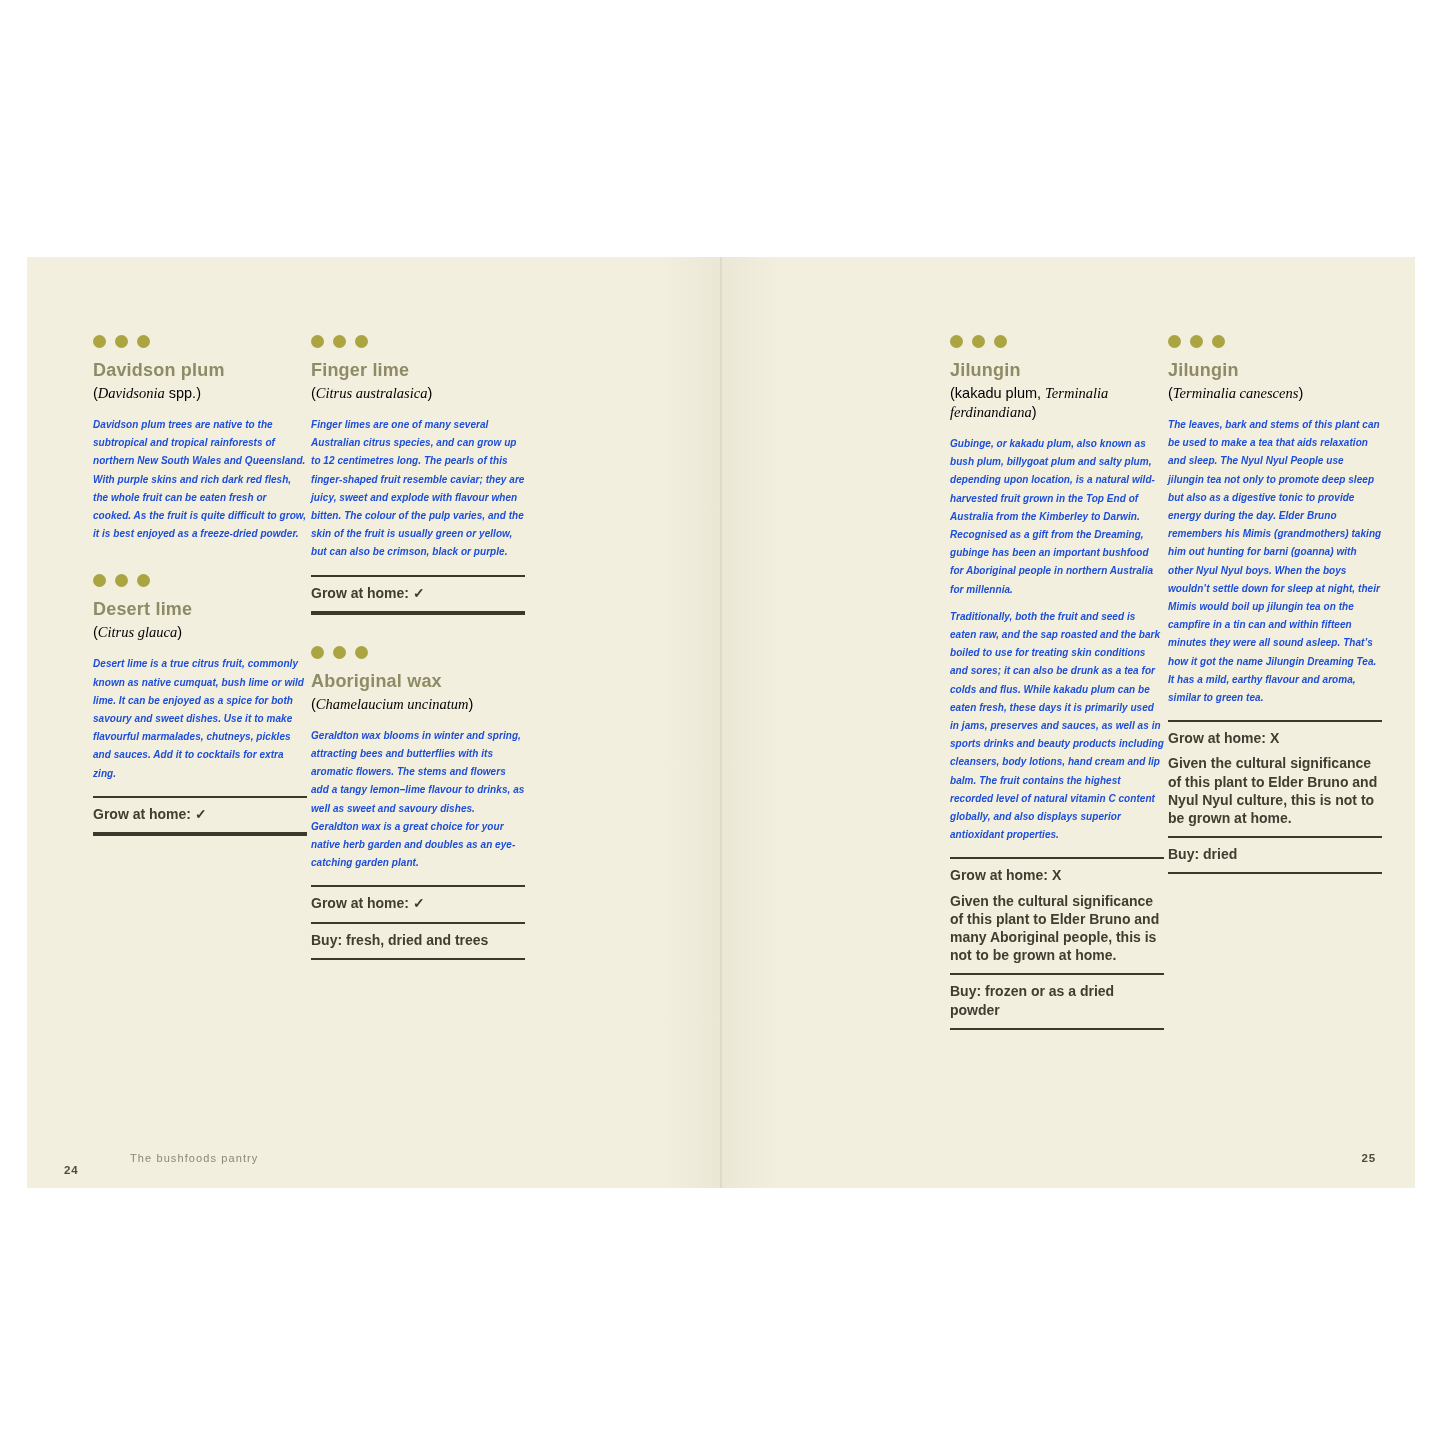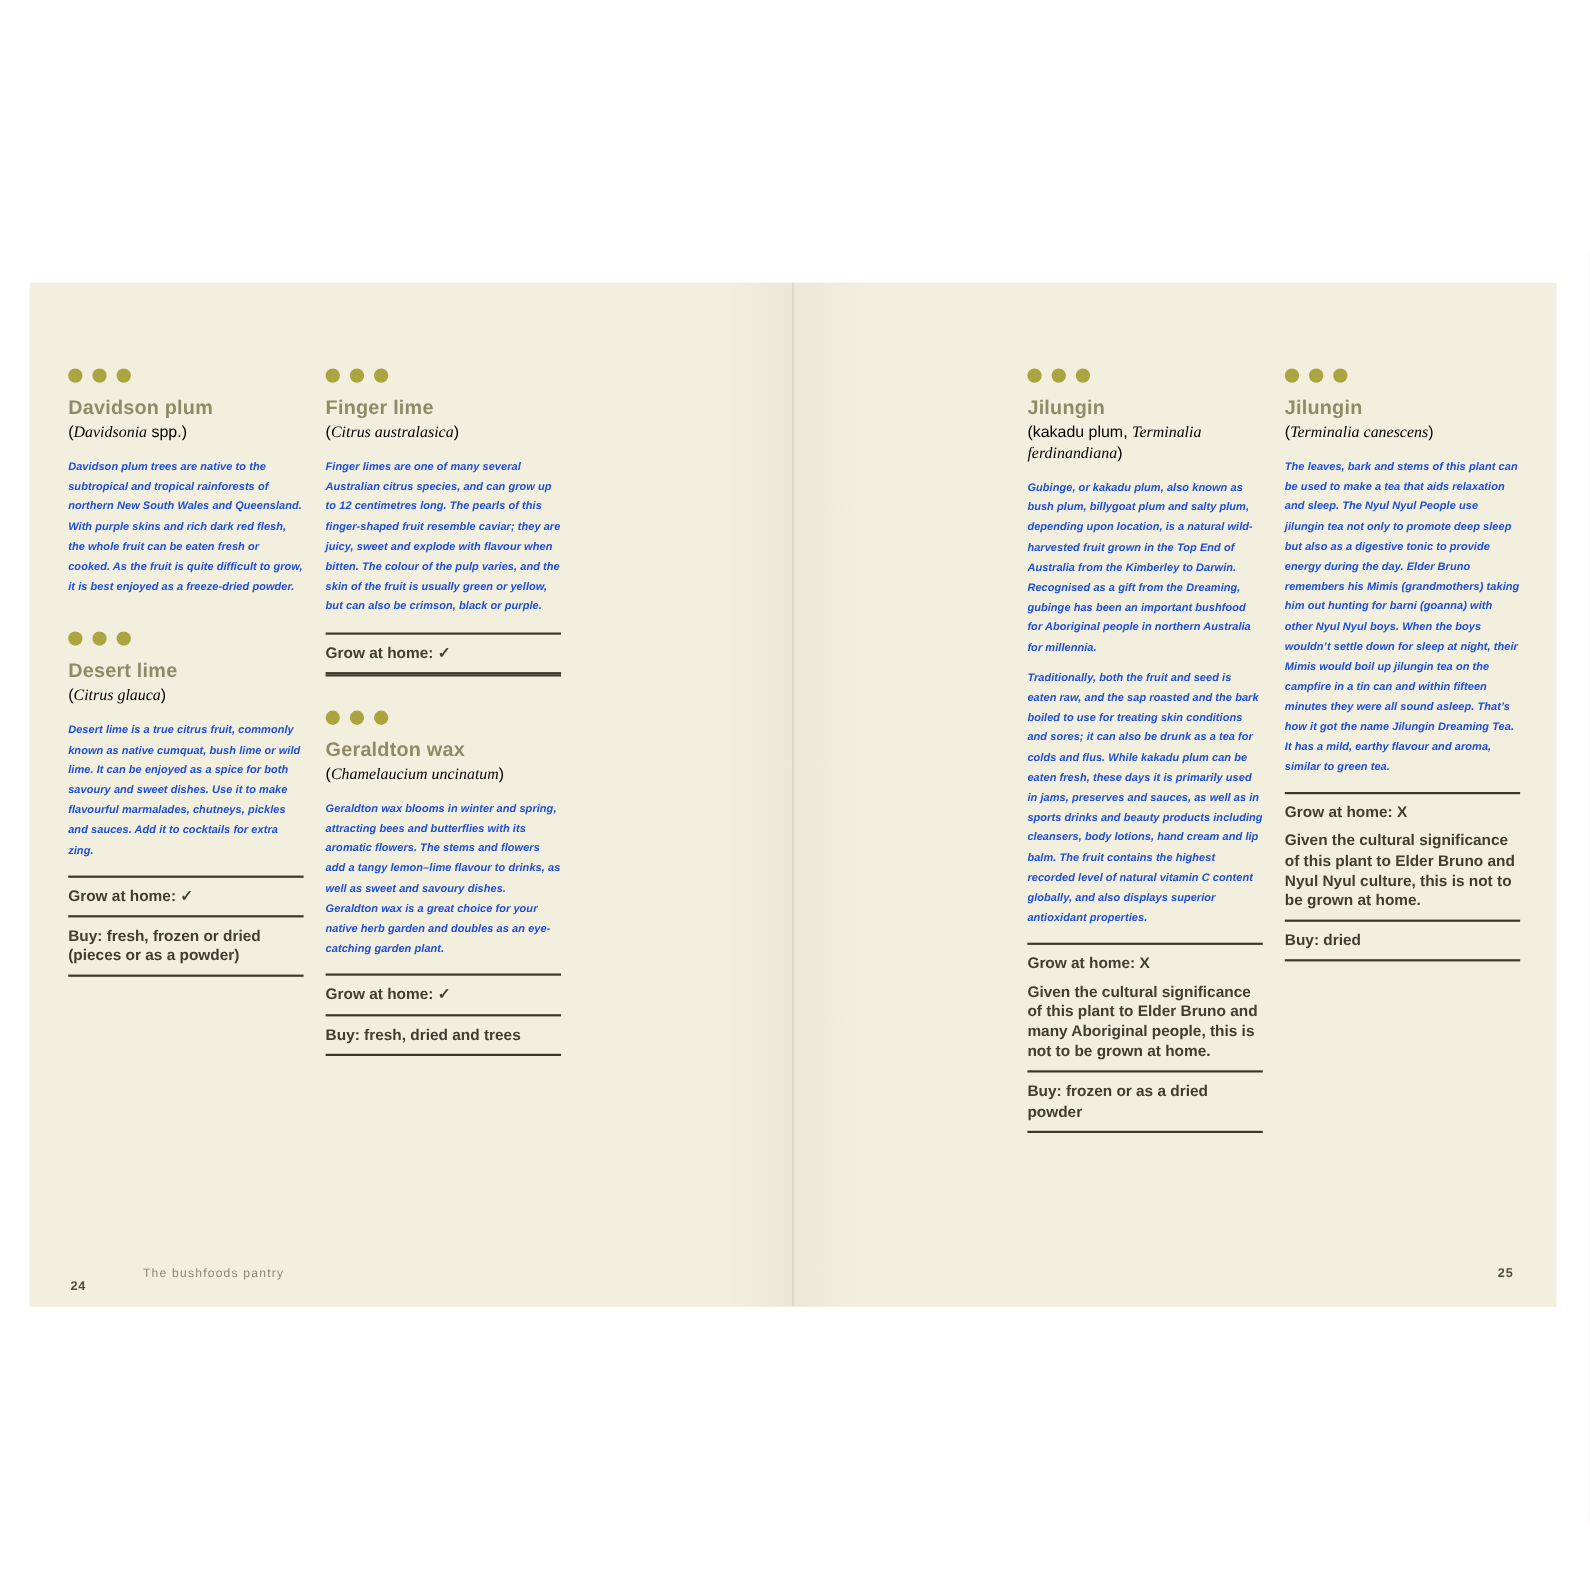--- a/index.html
+++ b/index.html
@@ -22,21 +22,21 @@
   .page-right::before{
     content:"";position:absolute;top:0;left:0;width:60px;height:100%;
     background:linear-gradient(to left,rgba(0,0,0,0),rgba(90,80,50,0.05));
     pointer-events:none;
   }
   .gutter-line{
     position:absolute;left:693px;top:0;width:2px;height:100%;
     background:rgba(120,110,80,0.10);
   }
   .columns{
-    position:absolute;top:78px;display:flex;gap:20px;
+    position:absolute;top:78px;display:flex;gap:4px;margin-left:31px;
   }
   .columns.outer-left{left:35px;}
   .columns.outer-right{right:33px;}
   .col{width:214px;display:flex;flex-direction:column;}
   .entry + .entry{margin-top:31px;}
   .dots{display:flex;gap:9px;margin:0 0 11px 0;}
   .dot{width:13px;height:13px;border-radius:50%;background:#aaa441;}
   h2.title{
     margin:0 0 3px 0;font-size:18px;line-height:22px;font-weight:700;
     color:#8e8b66;letter-spacing:.2px;
@@ -88,21 +88,20 @@
               <span class="dot"></span>
               <span class="dot"></span>
             </div>
             <h2 class="title">Desert lime</h2>
             <p class="subtitle"><span>(</span><span class="sci">Citrus glauca</span><span>)</span></p>
             <p class="body">Desert lime is a true citrus fruit, commonly known as native cumquat, bush lime or wild lime. It can be enjoyed as a spice for both savoury and sweet dishes. Use it to make flavourful marmalades, chutneys, pickles and sauces. Add it to cocktails for extra zing.</p>
             <div class="factbox">
               <div class="rule"></div>
               <div class="fact"><span>Grow at home: ✓</span></div>
               <div class="rule"></div>
-              <div class="fact">Buy: fresh, frozen or dried (pieces or as a powder)</div>
               <div class="rule"></div>
             </div>
           </article>
         </div>
         <div class="col">
           <article class="entry">
             <div class="dots">
               <span class="dot"></span>
               <span class="dot"></span>
               <span class="dot"></span>
@@ -116,21 +115,21 @@
               <div class="rule"></div>
               <div class="rule"></div>
             </div>
           </article>
           <article class="entry">
             <div class="dots">
               <span class="dot"></span>
               <span class="dot"></span>
               <span class="dot"></span>
             </div>
-            <h2 class="title">Geraldton wax</h2>
+            <h2 class="title">Aboriginal wax</h2>
             <p class="subtitle"><span>(</span><span class="sci">Chamelaucium uncinatum</span><span>)</span></p>
             <p class="body">Geraldton wax blooms in winter and spring, attracting bees and butterflies with its aromatic flowers. The stems and flowers add a tangy lemon–lime flavour to drinks, as well as sweet and savoury dishes. Geraldton wax is a great choice for your native herb garden and doubles as an eye-catching garden plant.</p>
             <div class="factbox">
               <div class="rule"></div>
               <div class="fact"><span>Grow at home: ✓</span></div>
               <div class="rule"></div>
               <div class="fact">Buy: fresh, dried and trees</div>
               <div class="rule"></div>
             </div>
           </article>

